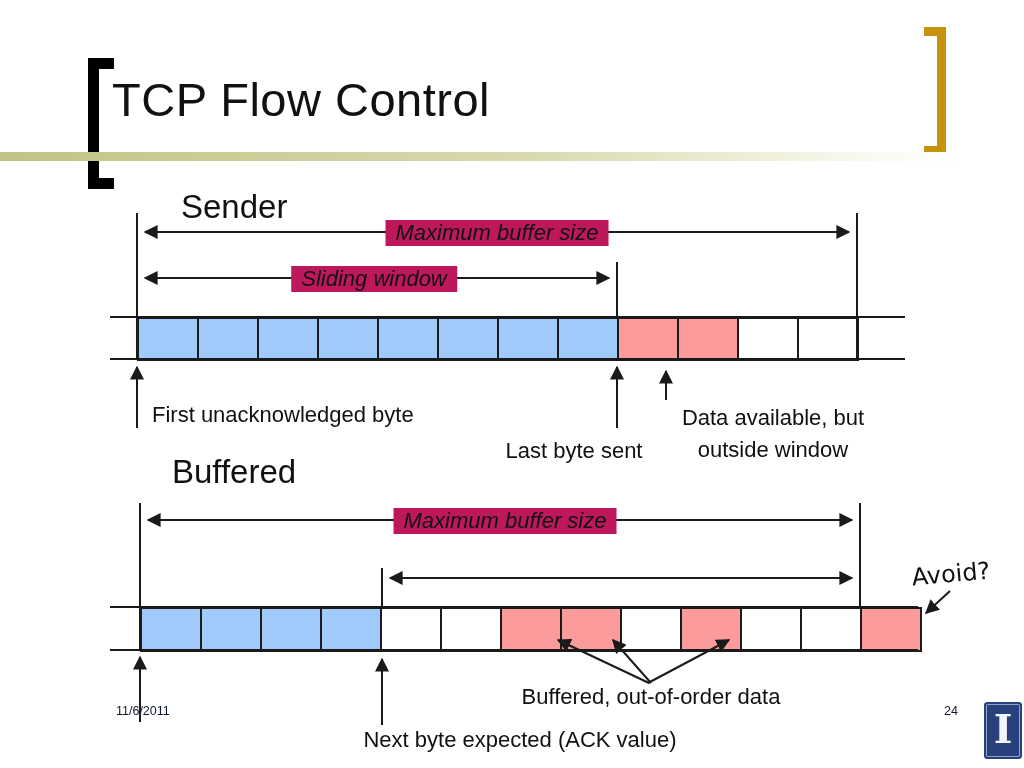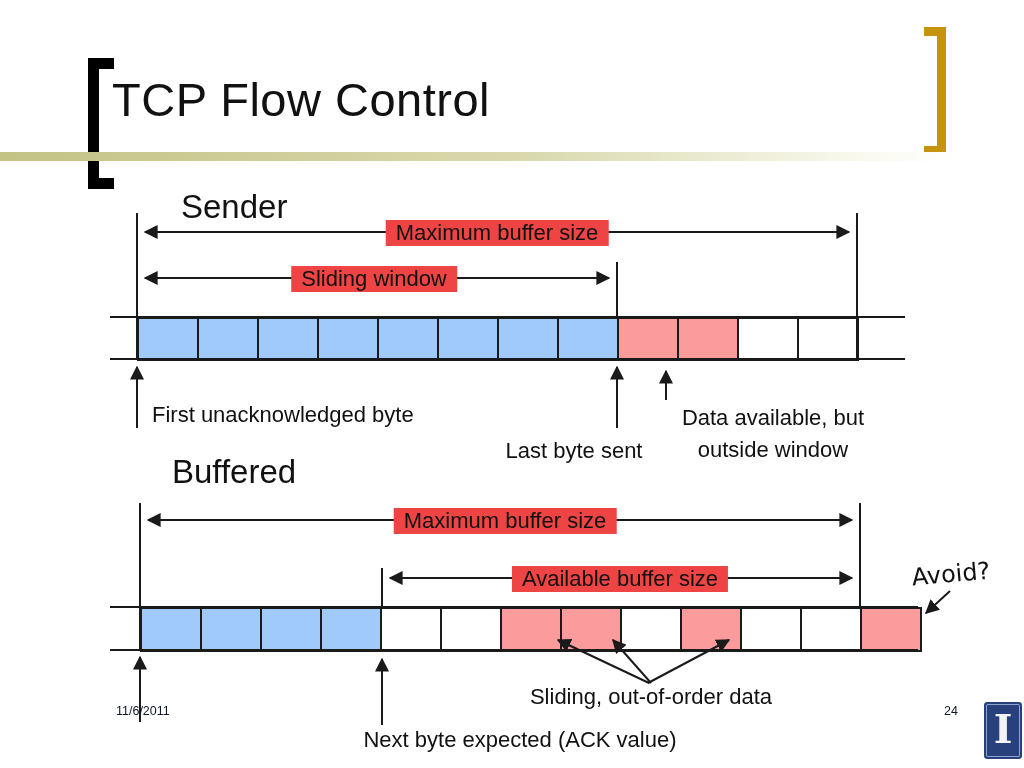--- a/index.html
+++ b/index.html
@@ -9,21 +9,21 @@
   
   .blk{position:absolute;background:#000;}
   .gold{position:absolute;background:#C6930F;}
   #divider{position:absolute;left:0;top:152px;width:962px;height:9px;
            background:linear-gradient(to right,#c3c386,#d9d9ae 55%,#fbfbf3 92%,#fff);}
   #title{position:absolute;left:112px;top:72px;font-size:47px;letter-spacing:.5px;}
 
   .h2{position:absolute;font-size:33px;}
   .lbl{position:absolute;font-size:22px;white-space:nowrap;z-index:3;}
   .ctr{transform:translate(-50%,-50%);}
-  .onln{background:#ef4444;padding:0 10px;}
+  .onln{background:#be185d;padding:0 10px;font-style:italic;}
   .two{text-align:center;transform:translateX(-50%);line-height:32px;}
 
   .cell{position:absolute;box-sizing:border-box;width:62px;border:2px solid #1b1b1b;z-index:1;}
   svg.ov{position:absolute;left:0;top:0;z-index:2;pointer-events:none;}
 
   #avoid{font-family:"DejaVu Sans",sans-serif;font-size:24px;transform:translate(-50%,-50%) rotate(-5deg);}
   .foot{position:absolute;font-size:12.5px;color:#0f172a;z-index:2;}
   #nextread{z-index:3;line-height:26px;}
 
   #logo{position:absolute;left:984px;top:702px;width:38px;height:57px;background:#28407c;
@@ -116,23 +116,22 @@
   <div class="lbl ctr onln" style="left:497px;top:233px;">Maximum buffer size</div>
   <div class="lbl ctr onln" style="left:374px;top:279px;">Sliding window</div>
   <div class="lbl" style="left:152px;top:402px;">First unacknowledged byte</div>
   <div class="lbl two" style="left:773px;top:402px;">
     <div>Data available, but</div>
     <div>outside window</div>
   </div>
   <div class="lbl ctr" style="left:574px;top:451px;">Last byte sent</div>
 
   <div class="lbl ctr onln" style="left:505px;top:521px;">Maximum buffer size</div>
-  <div class="lbl ctr onln" style="left:620px;top:579px;">Available buffer size</div>
   <div class="lbl" id="avoid" style="left:951px;top:574px;">Avoid?</div>
-  <div class="lbl ctr" style="left:651px;top:697px;">Sliding, out-of-order data</div>
+  <div class="lbl ctr" style="left:651px;top:697px;">Buffered, out-of-order data</div>
   <div class="lbl two" id="nextread" style="left:145px;top:709px;">
   </div>
   <div class="lbl ctr" style="left:520px;top:740px;">Next byte expected (ACK value)</div>
 
   <div class="foot" style="left:116px;top:704px;">11/6/2011</div>
   <div class="foot" style="left:944px;top:704px;">24</div>
   <div id="logo">
       <span>I</span>
     </div>
 

